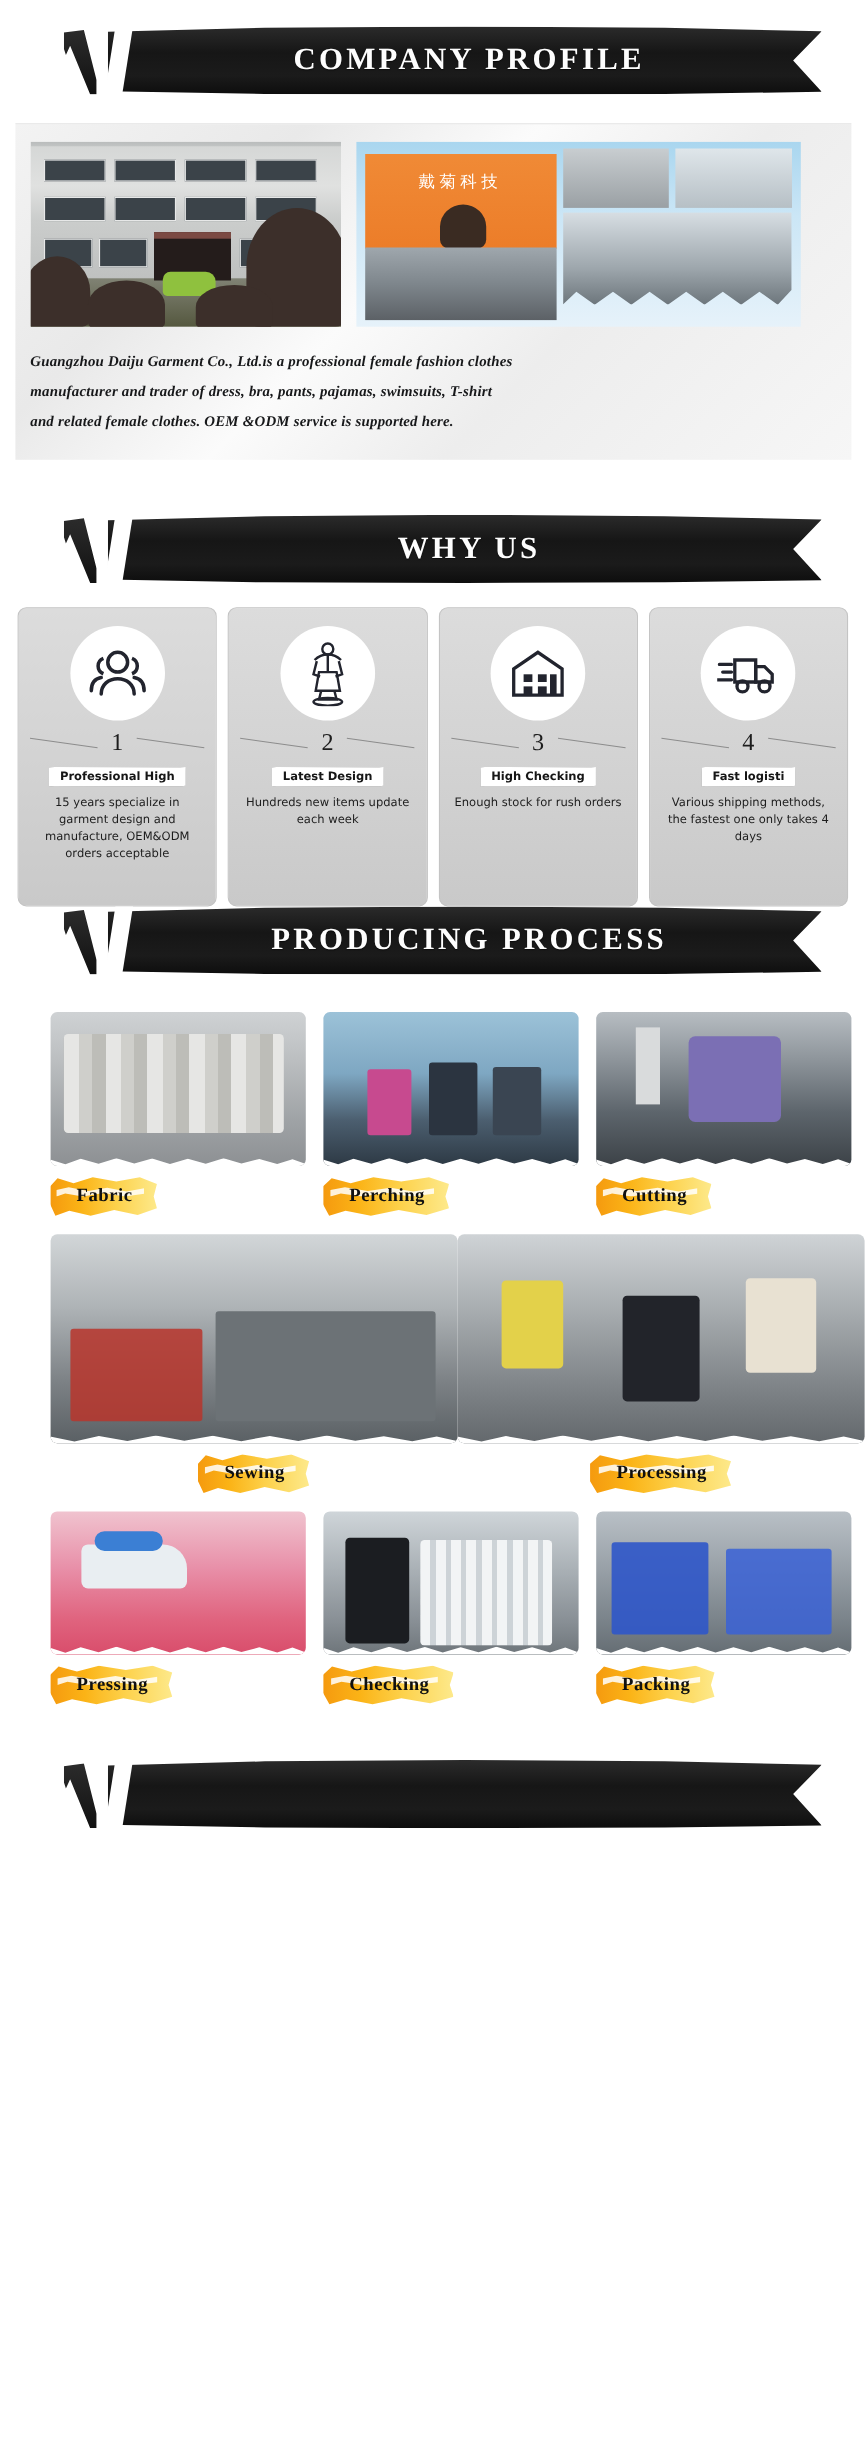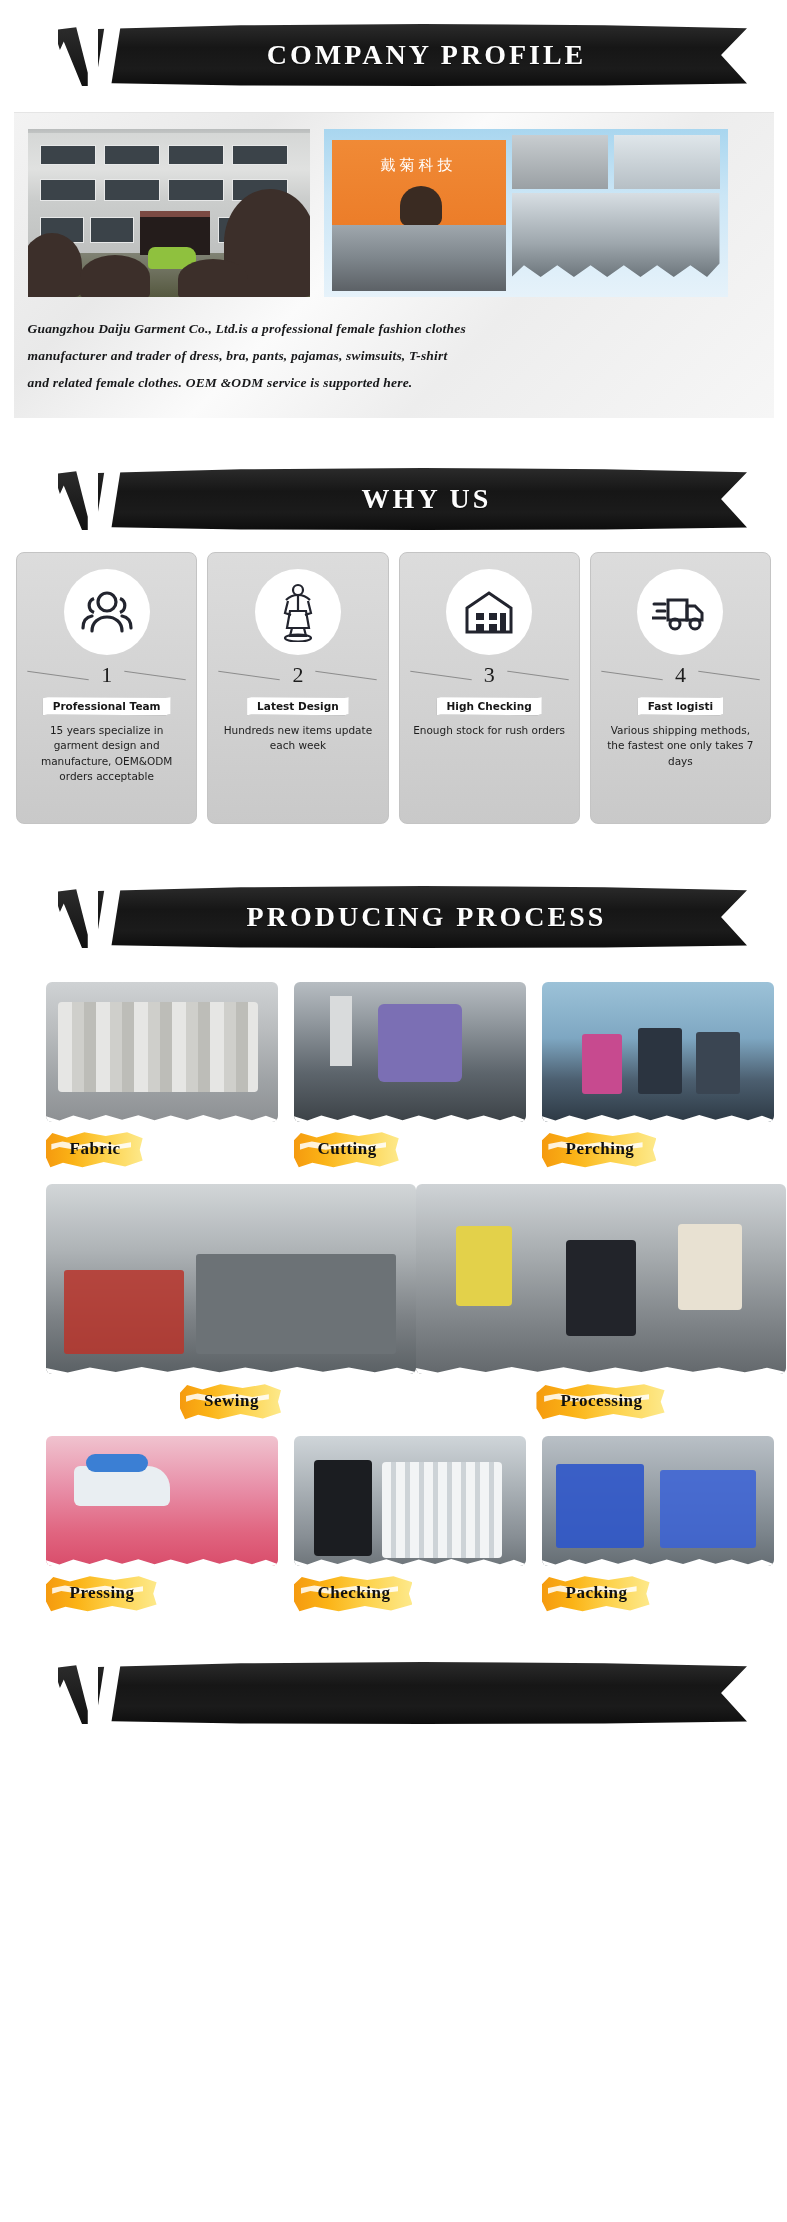--- a/index.html
+++ b/index.html
@@ -326,21 +326,21 @@
           <svg width="54" height="46" viewBox="0 0 54 46">
             <circle cx="27" cy="13" r="9" fill="none" stroke="#22242e" stroke-width="3.2"></circle>
             <path d="M12 42c0-8.5 6.7-14 15-14s15 5.5 15 14" fill="none" stroke="#22242e" stroke-width="3.2" stroke-linecap="round"></path>
             <path d="M14 9.5a7.5 7.5 0 0 0 0 14" fill="none" stroke="#22242e" stroke-width="3.2"></path>
             <path d="M40 9.5a7.5 7.5 0 0 1 0 14" fill="none" stroke="#22242e" stroke-width="3.2"></path>
             <path d="M3 39c0-7 3.5-11 9-12" fill="none" stroke="#22242e" stroke-width="3.2" stroke-linecap="round"></path>
             <path d="M51 39c0-7-3.5-11-9-12" fill="none" stroke="#22242e" stroke-width="3.2" stroke-linecap="round"></path>
           </svg>
         </div>
         <div class="why-num">1</div>
-        <div class="why-tag">Professional Team</div>
+        <div class="why-tag">Professional High</div>
         <div class="why-desc">15 years specialize in garment design and manufacture, OEM&amp;ODM orders acceptable</div>
       </div>
 
       <div class="why-card">
         <div class="why-circle">
           <svg width="44" height="60" viewBox="0 0 44 60">
             <circle cx="22" cy="8" r="5" fill="none" stroke="#22242e" stroke-width="2.2"></circle>
             <path d="M22 13v16" stroke="#22242e" stroke-width="2.2" fill="none"></path>
             <path d="M10 18c5-5 9-5 12-5s7 0 12 5" fill="none" stroke="#22242e" stroke-width="2.2"></path>
             <path d="M12 19l-3 12 6 2" fill="none" stroke="#22242e" stroke-width="2.2"></path>
@@ -376,27 +376,27 @@
           <svg width="56" height="42" viewBox="0 0 56 42">
             <path d="M16 9h19v20H16z" fill="none" stroke="#22242e" stroke-width="3"></path>
             <path d="M35 15h8l7 7v7h-15z" fill="none" stroke="#22242e" stroke-width="3"></path>
             <circle cx="23" cy="33" r="5" fill="none" stroke="#22242e" stroke-width="3"></circle>
             <circle cx="43" cy="33" r="5" fill="none" stroke="#22242e" stroke-width="3"></circle>
             <path d="M2 13h11M5 20h8M0 27h13" stroke="#22242e" stroke-width="3" stroke-linecap="round"></path>
           </svg>
         </div>
         <div class="why-num">4</div>
         <div class="why-tag">Fast logisti</div>
-        <div class="why-desc">Various shipping methods, the fastest one only takes 7 days</div>
+        <div class="why-desc">Various shipping methods, the fastest one only takes 4 days</div>
       </div>
 
     </div>
   </div>
 
-  <div style="padding-top:62px;text-decoration:underline;">
+  <div style="text-decoration:underline;">
     <div class="banner">
       <div class="ribbon"></div>
       <div class="vmark"></div>
       <div class="vslash"></div>
       <div class="btext">PRODUCING PROCESS</div>
     </div>
 
     <div class="proc-wrap" style="margin-top:34px;">
 
       <div class="proc-row">
@@ -405,41 +405,41 @@
             <div style="position:absolute;left:12px;top:20px;width:200px;height:90px;background:repeating-linear-gradient(90deg,#e6e6e4 0 14px,#cfcfcb 14px 26px,#bdbdb8 26px 38px);border-radius:4px;"></div>
           </div>
           <div class="brush">
             <div class="bg"></div>
             <div class="bg2"></div>
             <div class="lbl">Fabric</div>
           </div>
         </div>
 
         <div class="proc-cell">
+          <div class="proc-photo torn-bottom" style="width:232px;height:140px;background:linear-gradient(180deg,#9cc2d8 0%,#7ea7c2 40%,#4c5f70 70%,#2d3944 100%);">
+            <div style="position:absolute;left:40px;top:52px;width:40px;height:60px;background:#c74a8f;border-radius:3px;"></div>
+            <div style="position:absolute;left:96px;top:46px;width:44px;height:66px;background:#2b3440;border-radius:3px;"></div>
+            <div style="position:absolute;left:154px;top:50px;width:44px;height:62px;background:#3a4552;border-radius:3px;"></div>
+          </div>
+          <div class="brush">
+            <div class="bg"></div>
+            <div class="bg2"></div>
+            <div class="lbl">Perching</div>
+          </div>
+        </div>
+
+        <div class="proc-cell">
           <div class="proc-photo torn-bottom" style="width:232px;height:140px;background:linear-gradient(180deg,#b7bdc2 0%,#8f969c 30%,#5d656c 65%,#3c4247 100%);">
             <div style="position:absolute;left:84px;top:22px;width:84px;height:78px;background:#7b6fb4;border-radius:6px;"></div>
             <div style="position:absolute;left:36px;top:14px;width:22px;height:70px;background:#d9dbdc;"></div>
           </div>
           <div class="brush">
             <div class="bg"></div>
             <div class="bg2"></div>
             <div class="lbl">Cutting</div>
-          </div>
-        </div>
-
-        <div class="proc-cell">
-          <div class="proc-photo torn-bottom" style="width:232px;height:140px;background:linear-gradient(180deg,#9cc2d8 0%,#7ea7c2 40%,#4c5f70 70%,#2d3944 100%);">
-            <div style="position:absolute;left:40px;top:52px;width:40px;height:60px;background:#c74a8f;border-radius:3px;"></div>
-            <div style="position:absolute;left:96px;top:46px;width:44px;height:66px;background:#2b3440;border-radius:3px;"></div>
-            <div style="position:absolute;left:154px;top:50px;width:44px;height:62px;background:#3a4552;border-radius:3px;"></div>
-          </div>
-          <div class="brush">
-            <div class="bg"></div>
-            <div class="bg2"></div>
-            <div class="lbl">Perching</div>
           </div>
         </div>
       </div>
 
       <div class="proc-row" style="margin-top:16px;">
         <div class="proc-cell">
           <div class="proc-photo torn-bottom" style="width:370px;height:190px;background:linear-gradient(180deg,#d2d6d8 0%,#aeb3b6 35%,#7d8286 70%,#5a6064 100%);">
             <div style="position:absolute;left:18px;top:86px;width:120px;height:84px;background:#b8352c;border-radius:3px;opacity:.85;"></div>
             <div style="position:absolute;left:150px;top:70px;width:200px;height:100px;background:#6c7276;border-radius:3px;"></div>
           </div>

